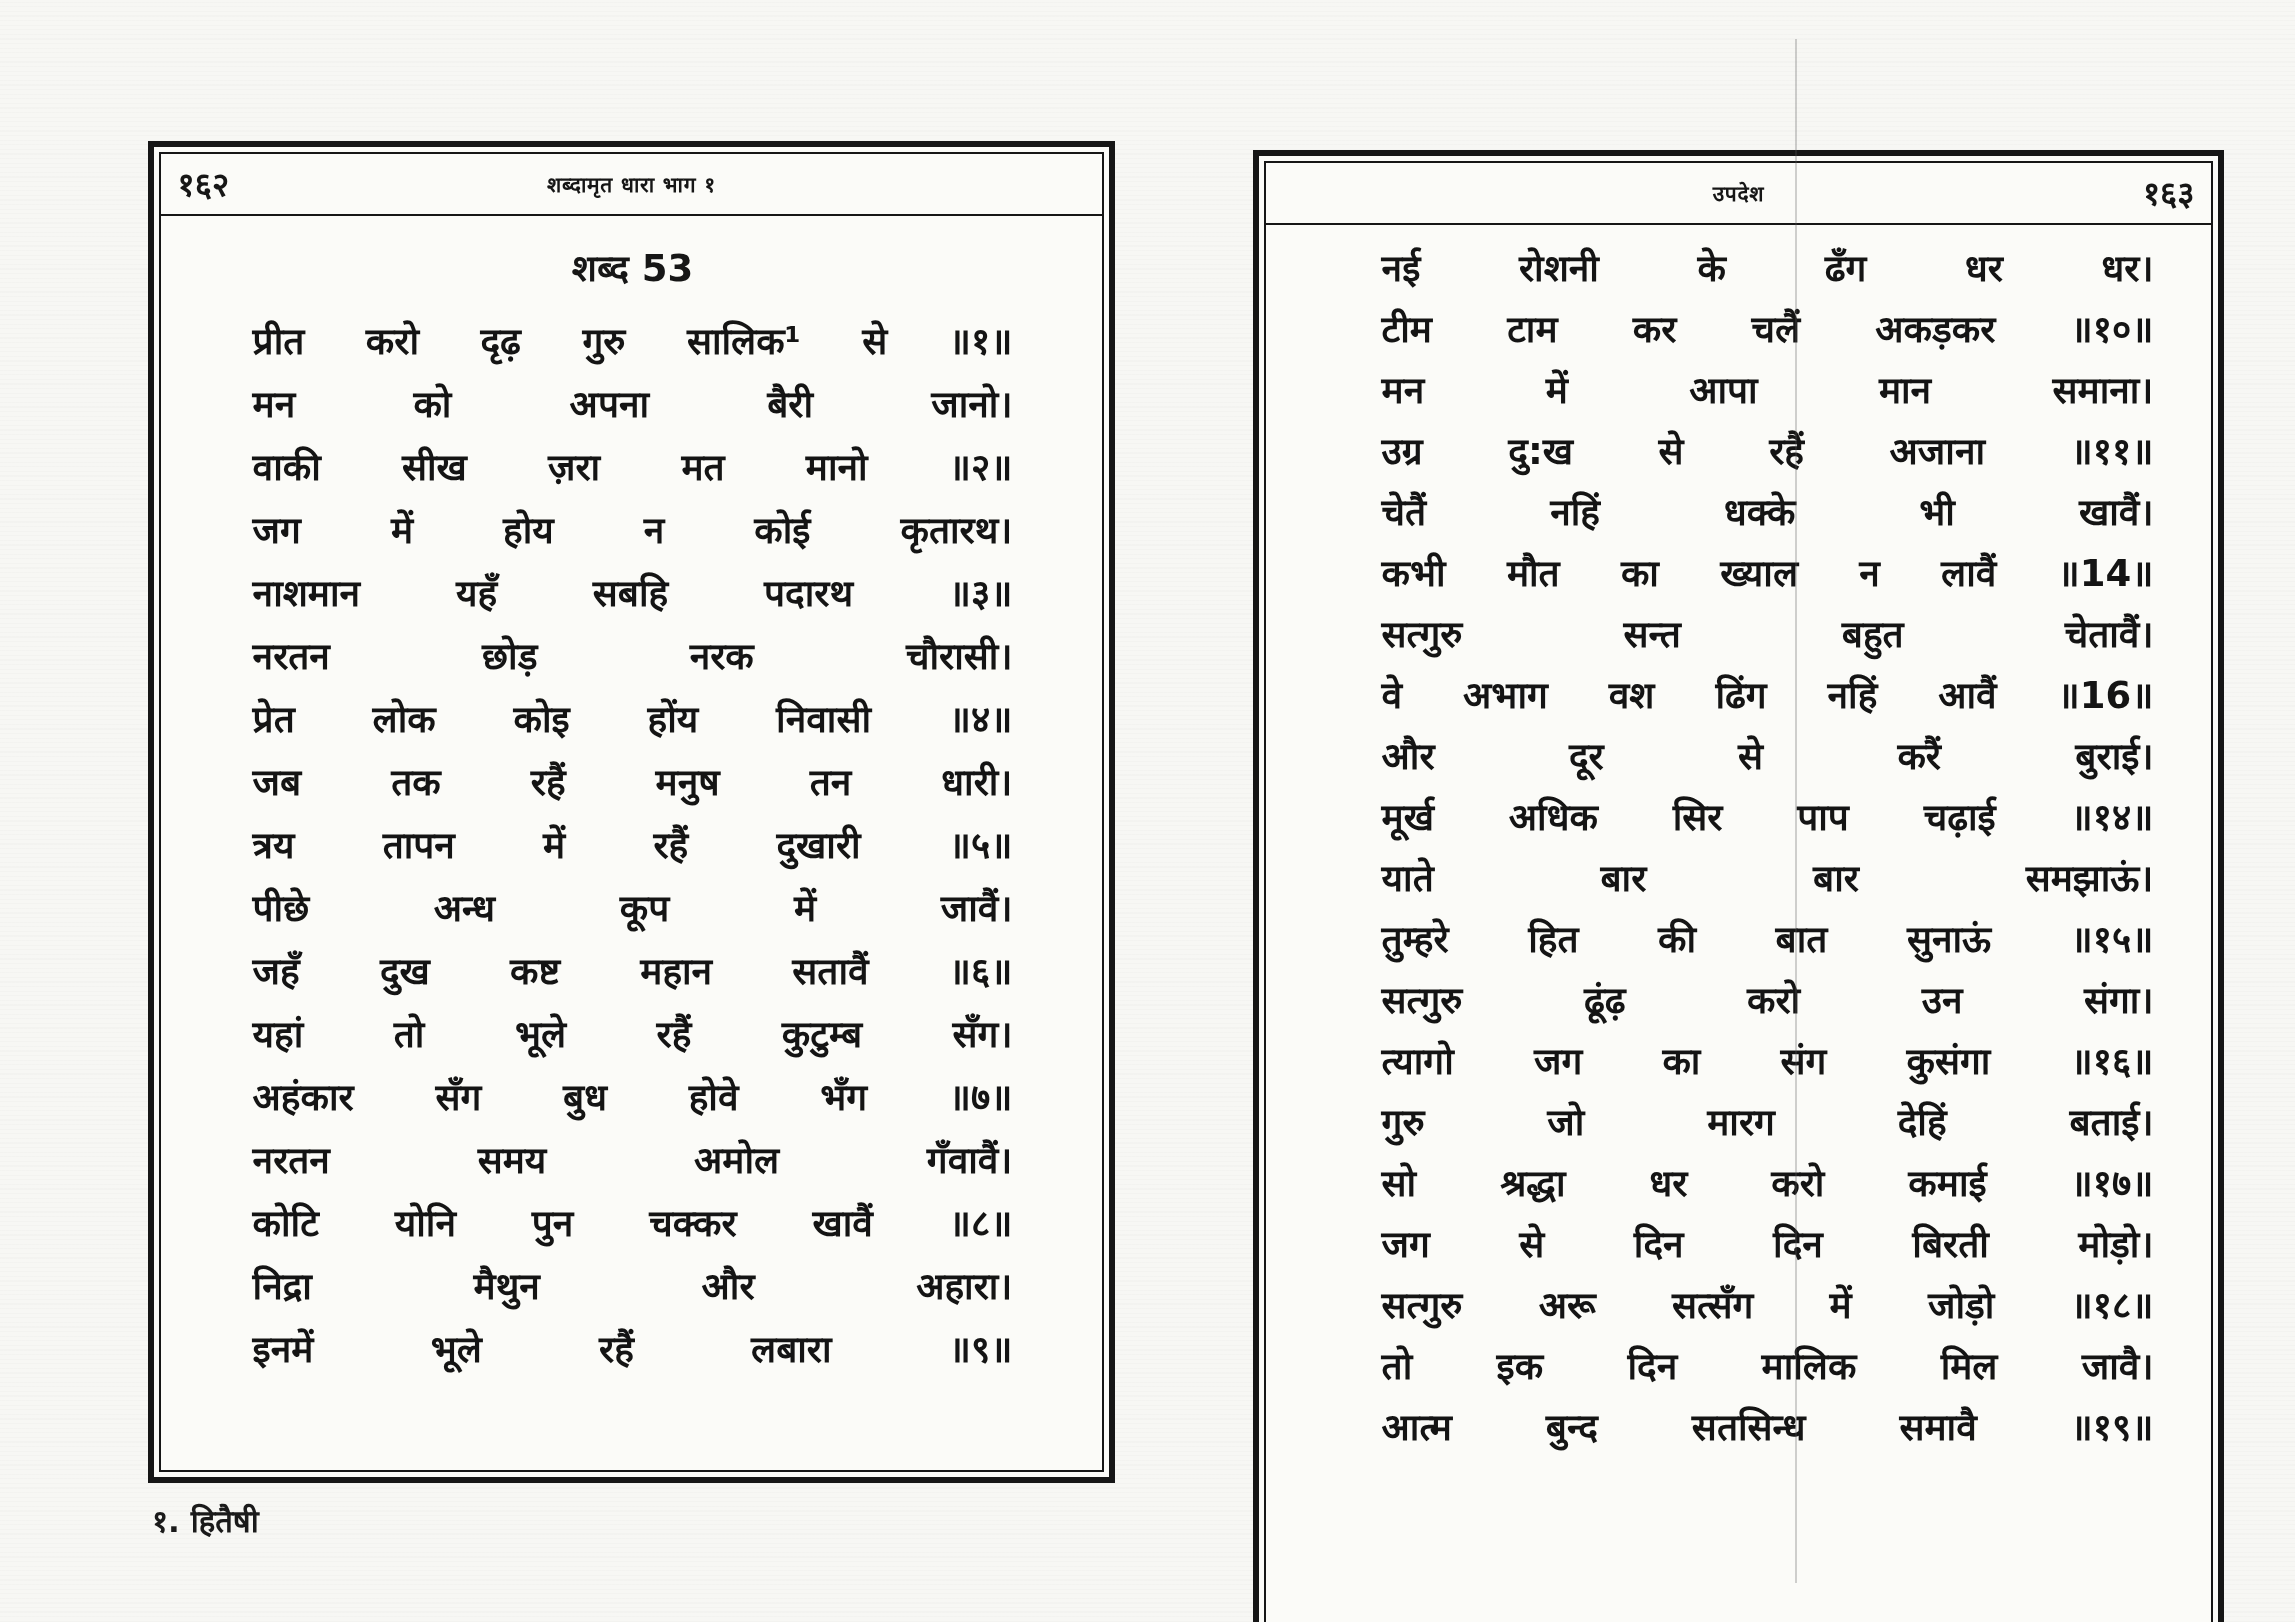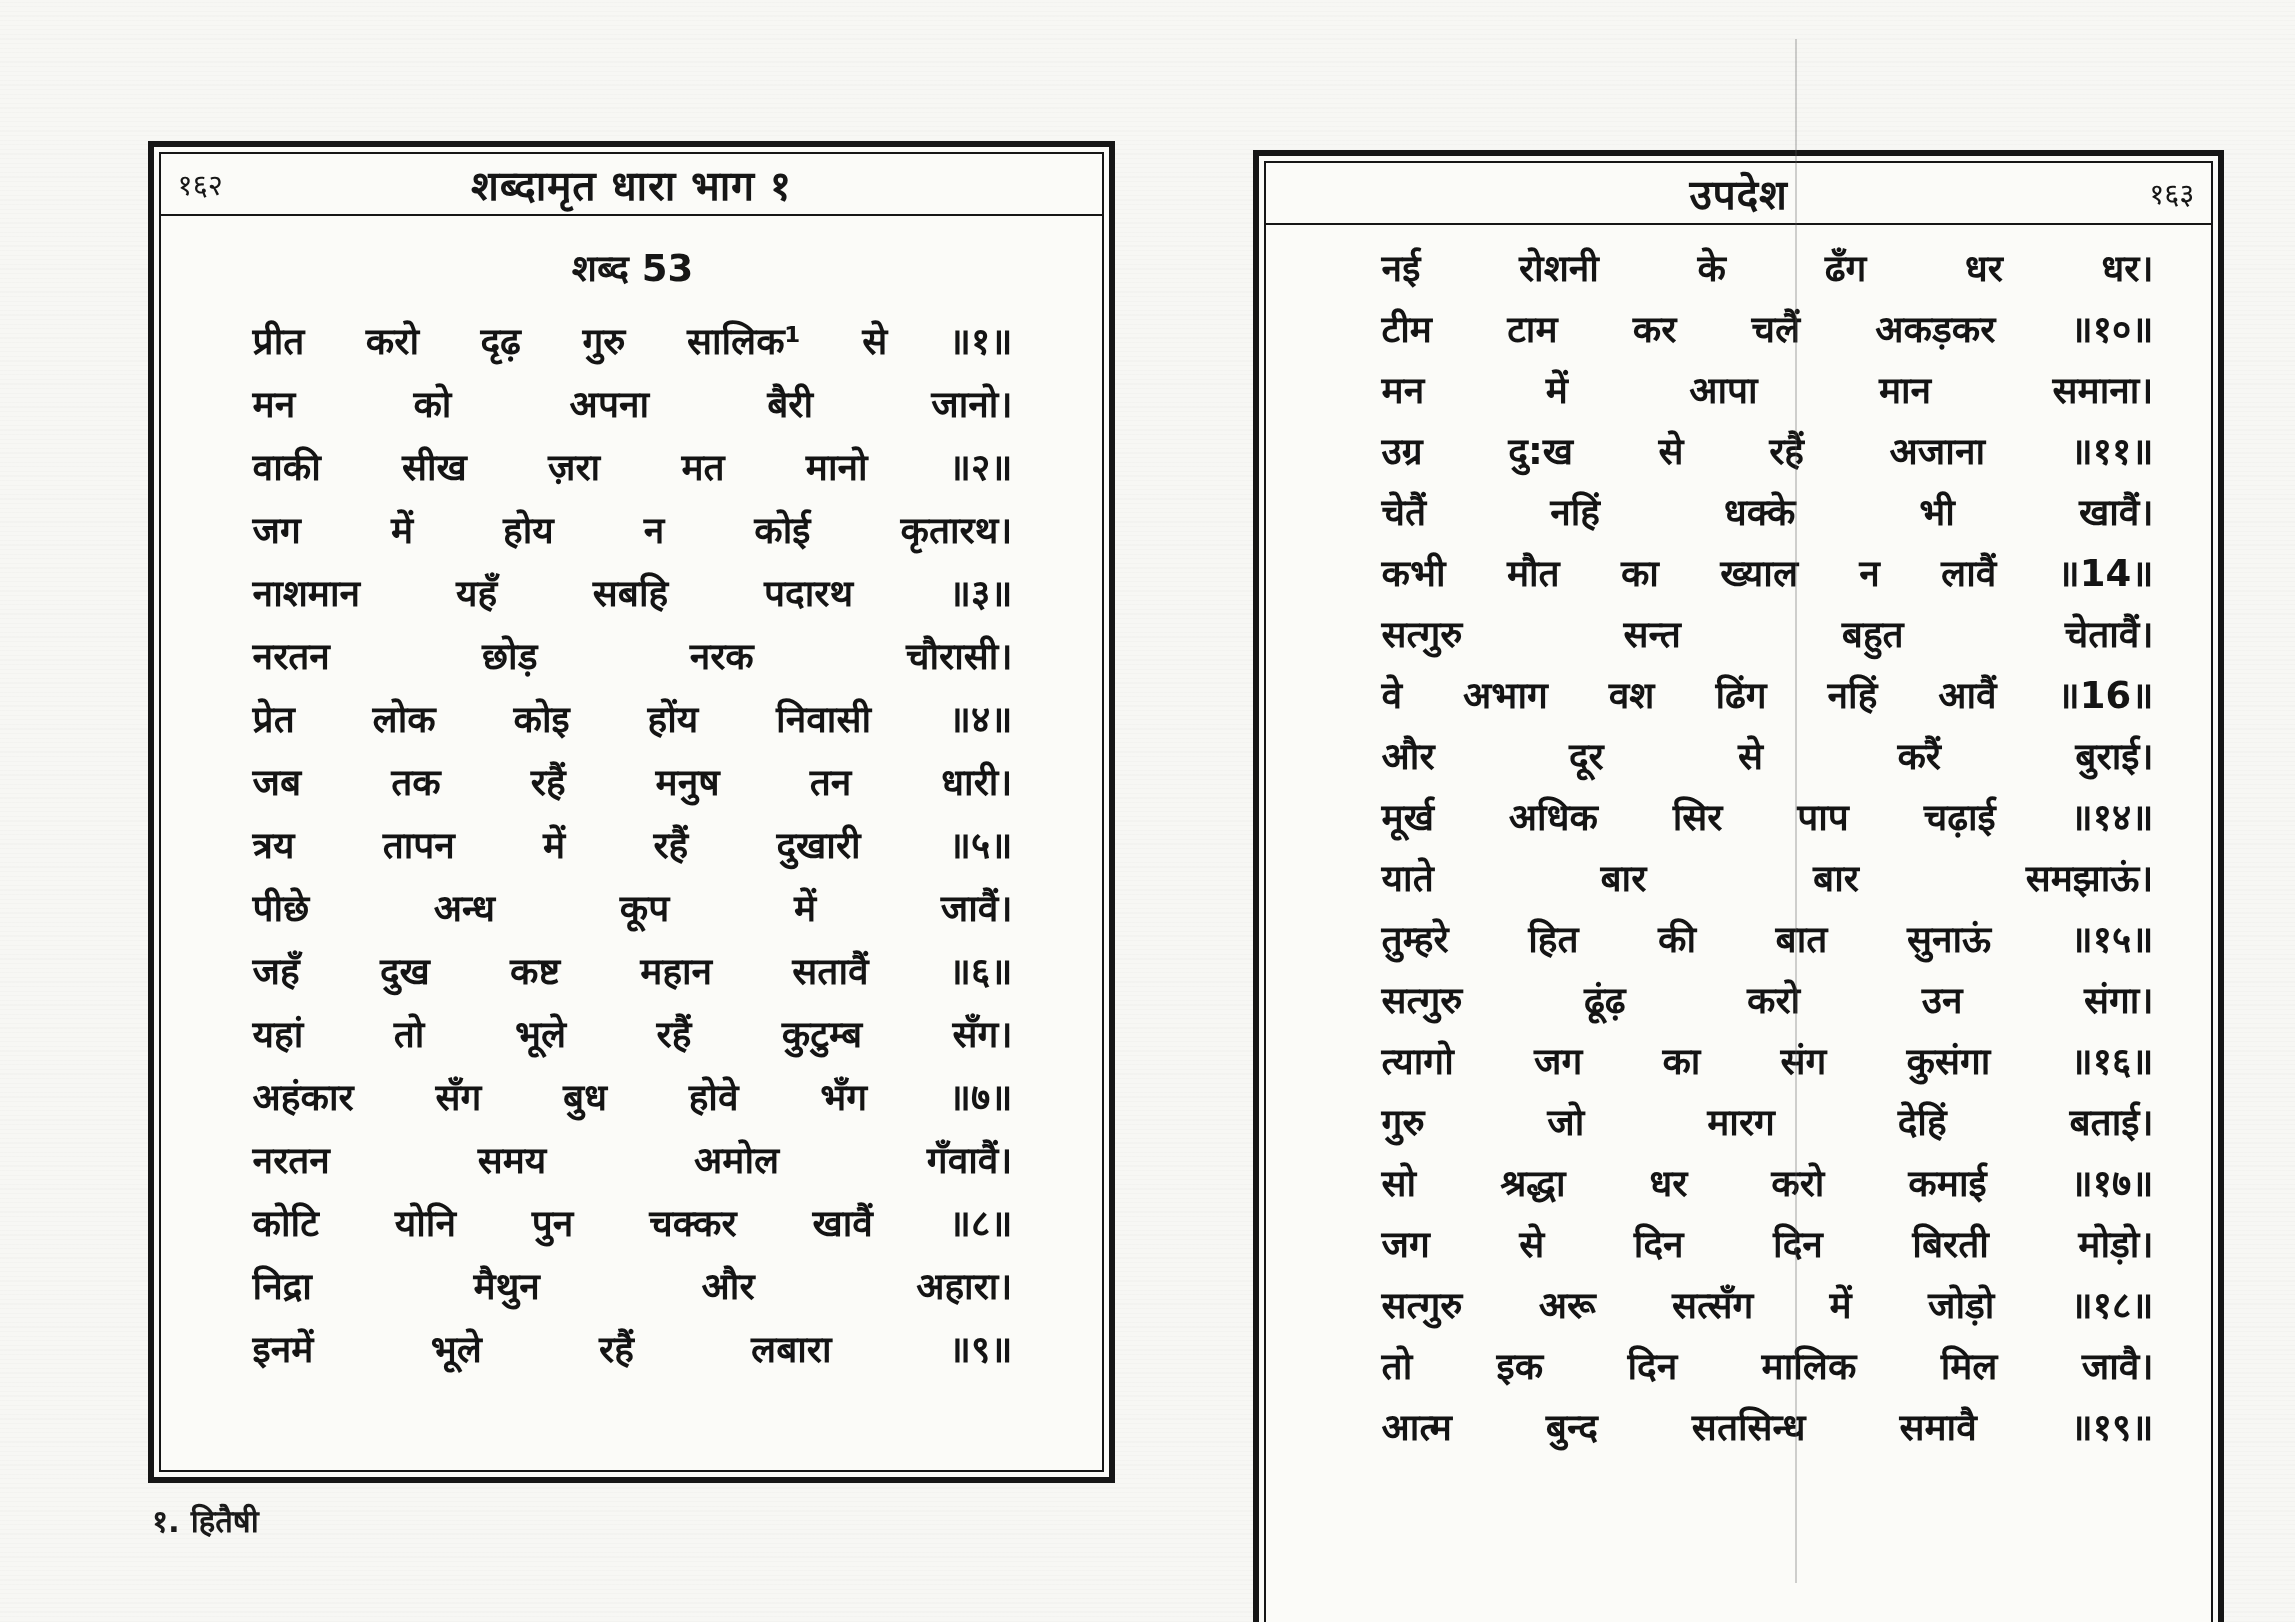--- a/index.html
+++ b/index.html
@@ -44,29 +44,29 @@
     flex: 0 0 60px;
     border-bottom: 2.6px solid #161616;
     position: relative;
     display: flex;
     align-items: center;
   }
   .header-title {
     position: absolute;
     left: 0; right: 0;
     text-align: center;
-    font-size: 41px;
+    font-size: 21px;
     font-weight: 700;
     letter-spacing: 0.7px;
   }
   .page-number {
     position: relative;
     z-index: 2;
-    font-size: 29px;
-    font-weight: 400;
+    font-size: 33px;
+    font-weight: 700;
   }
   .page-number.at-left  { margin-left: 17px; }
   .page-number.at-right { margin-left: auto; margin-right: 17px; }
 
   .page-body {
     flex: 1 1 auto;
     overflow: hidden;
   }
   .page-left .page-body  { padding: 0 90px 0 92px; }
   .page-right .page-body { padding: 13px 58px 0 116px; border-radius: 16px; }

